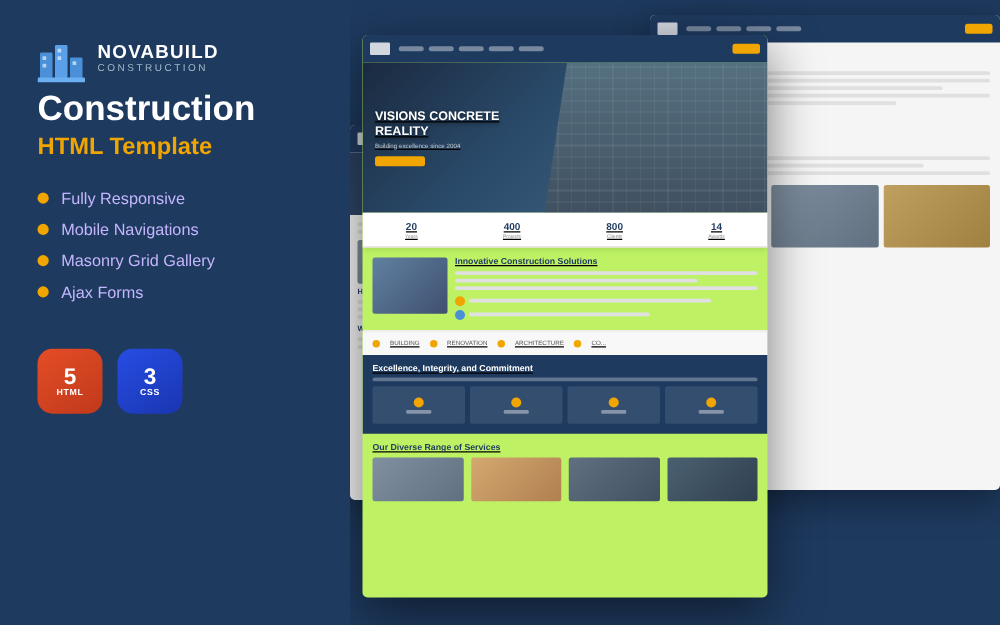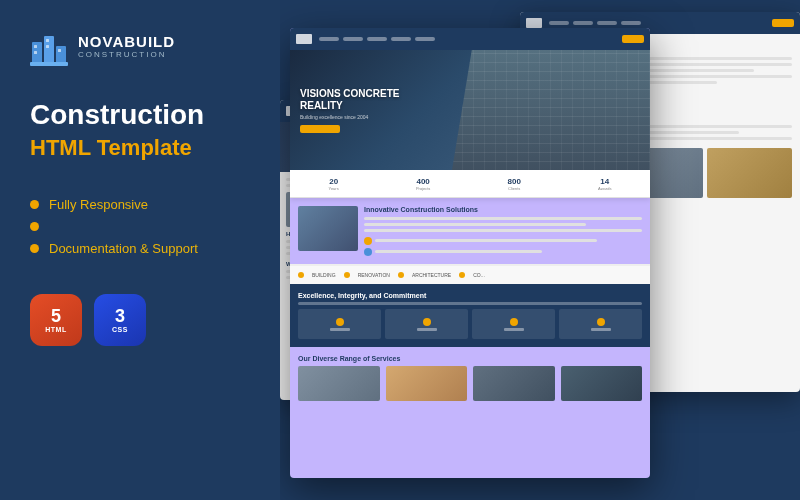--- a/index.html
+++ b/index.html
@@ -21,21 +21,21 @@
       padding: 28px 30px;
       display: flex;
       flex-direction: column;
       gap: 0;
     }
 
     .logo-area {
       display: flex;
       align-items: center;
       gap: 10px;
-      margin-bottom: 34px;
+      margin-bottom: 6px;
     }
 
     .logo-icon {
       width: 38px;
       height: 38px;
     }
 
     .logo-text {
       display: flex;
       flex-direction: column;
@@ -59,35 +59,35 @@
     .main-title {
       color: #ffffff;
       font-size: 28px;
       font-weight: 900;
       line-height: 1.1;
       margin-bottom: 4px;
     }
 
     .sub-title {
       color: #f0a500;
-      font-size: 22px;
+      font-size: 19px;
       font-weight: 700;
-      margin-bottom: 36px;
+      margin-bottom: 22px;
     }
 
     .features-list {
       list-style: none;
       margin-bottom: 24px;
     }
 
     .features-list li {
       display: flex;
       align-items: center;
       gap: 10px;
-      color: #eab308;
+      color: #c4b5fd;
       font-size: 13px;
       margin-bottom: 10px;
     }
 
     .bullet {
       width: 9px;
       height: 9px;
       background: #f0a500;
       border-radius: 50%;
       flex-shrink: 0;
@@ -156,27 +156,28 @@
       border-radius: 4px;
       box-shadow: 0 8px 30px rgba(0,0,0,0.4);
       overflow: hidden;
     }
 
     
     .mockup-main {
       position: absolute;
       top: 28px;
       left: 10px;
-      width: 360px;
+      width: 324px;
       height: 450px;
-      background: #c4b5fd;
+      background: #bef264;
       border-radius: 4px;
       box-shadow: 0 12px 40px rgba(0,0,0,0.5);
       overflow: hidden;
       z-index: 2;
+      text-decoration: underline;
     }
 
     
     .mockup-side {
       position: absolute;
       top: 100px;
       left: 0px;
       width: 160px;
       height: 300px;
       background: #f5f5f5;
@@ -511,24 +512,29 @@
   <div class="main-title">Construction</div>
   <div class="sub-title">HTML Template</div>
 
   <ul class="features-list">
     <li>
       <span class="bullet"></span>
       <span>Fully Responsive</span>
     </li>
     <li>
       <span class="bullet"></span>
+      <span>Mobile Navigations</span>
     </li>
     <li>
       <span class="bullet"></span>
-      <span>Documentation &amp; Support</span>
+      <span>Masonry Grid Gallery</span>
+    </li>
+    <li>
+      <span class="bullet"></span>
+      <span>Ajax Forms</span>
     </li>
   </ul>
 
   <div class="tech-badges">
     <div class="badge badge-html">
       <span class="badge-num">5</span>
       <span class="badge-label">HTML</span>
     </div>
     <div class="badge badge-css">
       <span class="badge-num">3</span>

